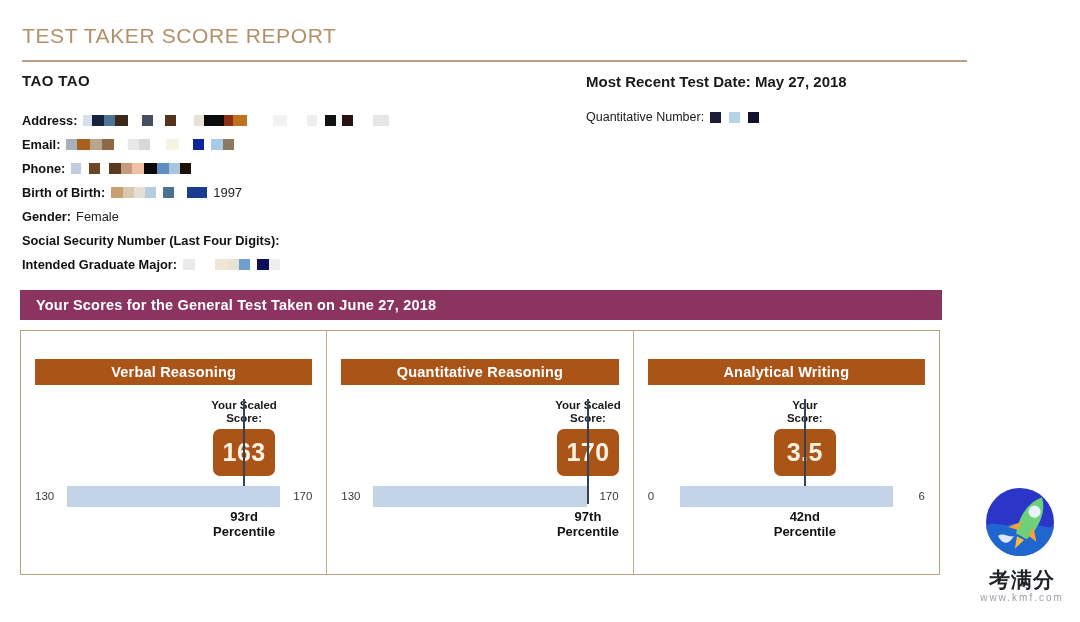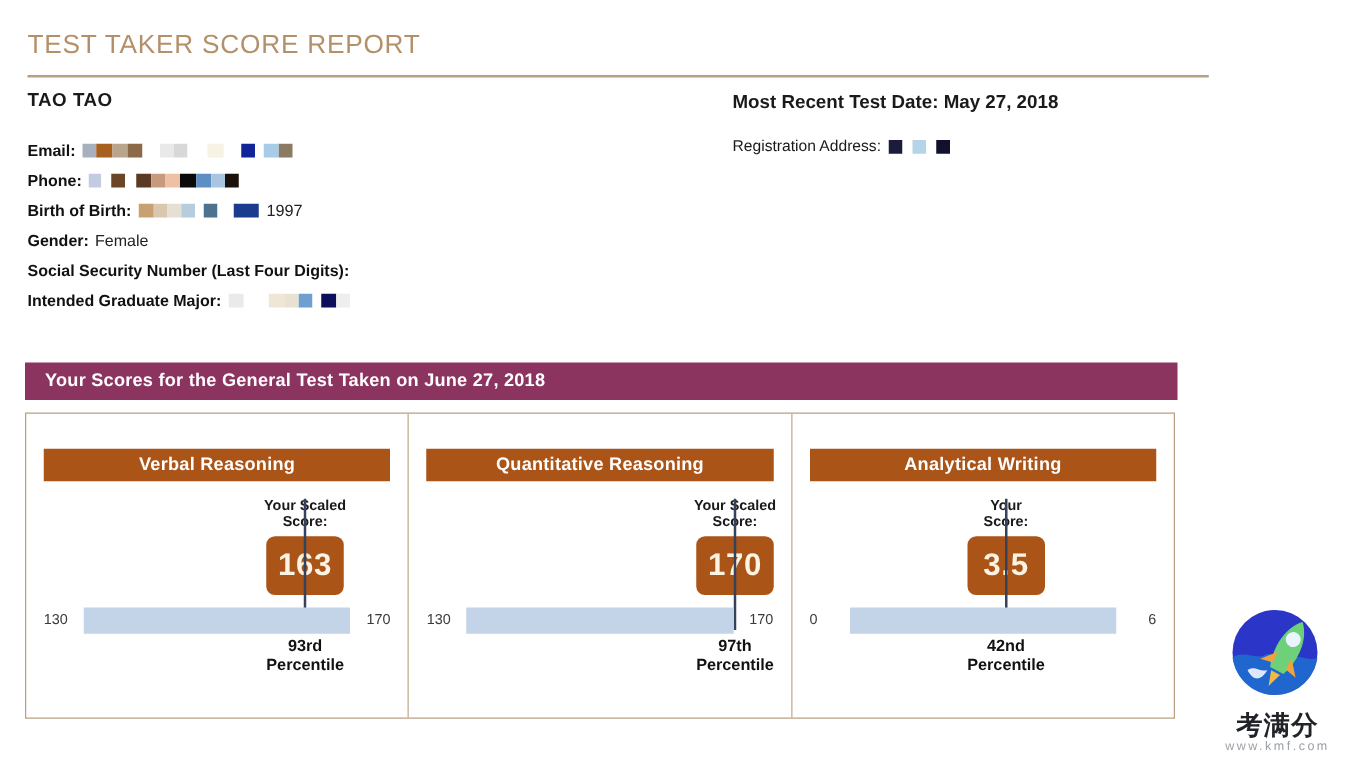--- a/index.html
+++ b/index.html
@@ -281,32 +281,60 @@
 </head>
 <body>
 
 <div id="report-title">TEST TAKER SCORE REPORT</div>
 <div id="header-rule"></div>
 
 <div id="taker-name">TAO TAO</div>
 <div id="test-date">Most Recent Test Date: May 27, 2018</div>
 
 <div id="registration-row">
-  <span class="reg-label">Registration Address:</span>
+  <span class="reg-label">Quantitative Number:</span>
   <span class="redact">
       <i style="background: rgb(27, 27, 58); width: 11px;"></i>
       <i style="background: rgb(255, 255, 255); width: 8px;"></i>
       <i style="background: rgb(182, 212, 232); width: 11px;"></i>
       <i style="background: rgb(255, 255, 255); width: 8px;"></i>
       <i style="background: rgb(17, 17, 46); width: 11px;"></i>
     </span>
 </div>
 
 <div id="info-list">
 
+  <div class="info-row">
+    <span class="info-label">Address:</span>
+    <span class="redact">
+        <i style="background: rgb(215, 224, 234); width: 9px;"></i>
+        <i style="background: rgb(21, 35, 63); width: 12px;"></i>
+        <i style="background: rgb(79, 115, 151); width: 11px;"></i>
+        <i style="background: rgb(59, 42, 28); width: 13px;"></i>
+        <i style="background: rgb(255, 255, 255); width: 14px;"></i>
+        <i style="background: rgb(69, 79, 94); width: 11px;"></i>
+        <i style="background: rgb(255, 255, 255); width: 12px;"></i>
+        <i style="background: rgb(85, 51, 28); width: 11px;"></i>
+        <i style="background: rgb(255, 255, 255); width: 18px;"></i>
+        <i style="background: rgb(232, 226, 214); width: 10px;"></i>
+        <i style="background: rgb(12, 12, 12); width: 20px;"></i>
+        <i style="background: rgb(141, 47, 23); width: 9px;"></i>
+        <i style="background: rgb(192, 114, 31); width: 14px;"></i>
+        <i style="background: rgb(255, 255, 255); width: 26px;"></i>
+        <i style="background: rgb(242, 242, 242); width: 14px;"></i>
+        <i style="background: rgb(255, 255, 255); width: 20px;"></i>
+        <i style="background: rgb(238, 238, 238); width: 10px;"></i>
+        <i style="background: rgb(255, 255, 255); width: 8px;"></i>
+        <i style="background: rgb(17, 17, 17); width: 11px;"></i>
+        <i style="background: rgb(255, 255, 255); width: 6px;"></i>
+        <i style="background: rgb(42, 19, 19); width: 11px;"></i>
+        <i style="background: rgb(255, 255, 255); width: 20px;"></i>
+        <i style="background: rgb(230, 230, 230); width: 16px;"></i>
+      </span>
+  </div>
 
   <div class="info-row">
     <span class="info-label">Email:</span>
     <span class="redact">
         <i style="background: rgb(169, 176, 189); width: 11px;"></i>
         <i style="background: rgb(168, 96, 31); width: 13px;"></i>
         <i style="background: rgb(185, 165, 140); width: 12px;"></i>
         <i style="background: rgb(140, 106, 72); width: 12px;"></i>
         <i style="background: rgb(255, 255, 255); width: 14px;"></i>
         <i style="background: rgb(233, 233, 233); width: 11px;"></i>

